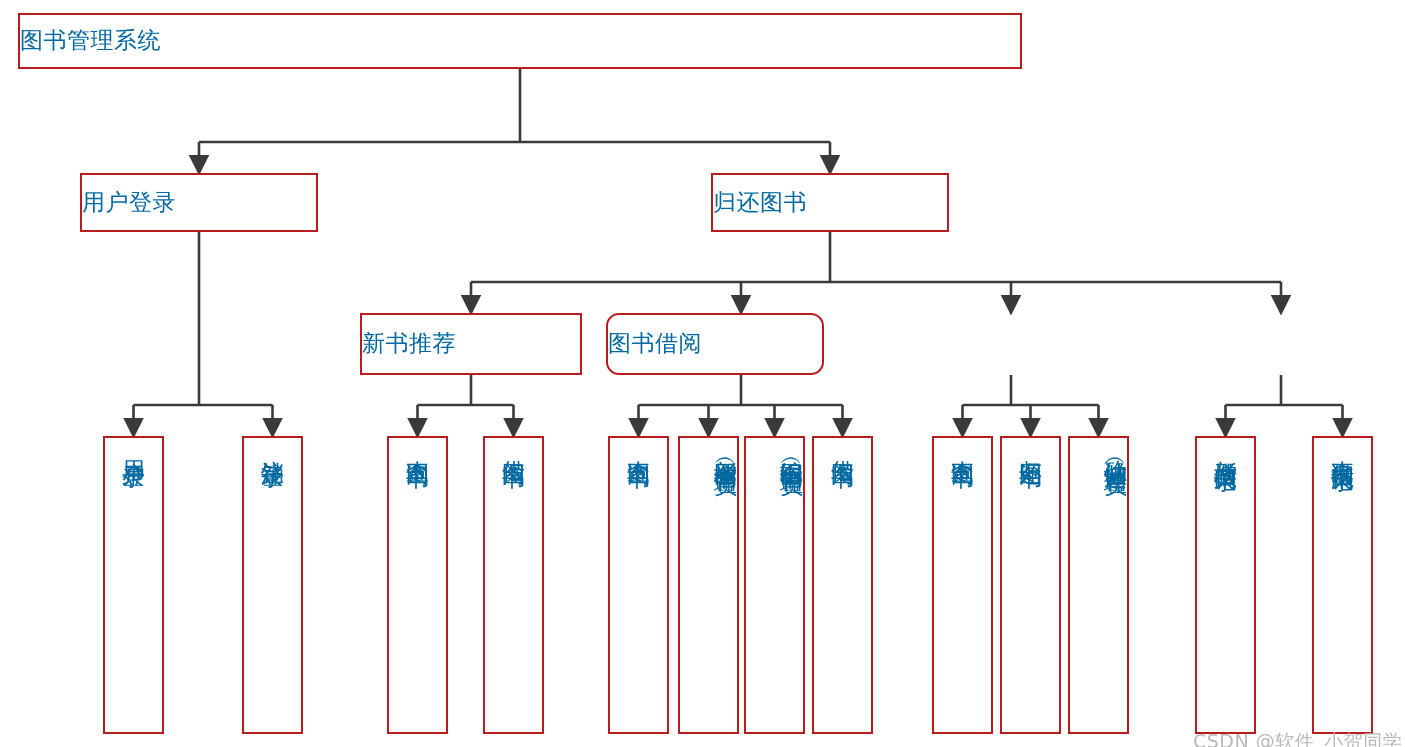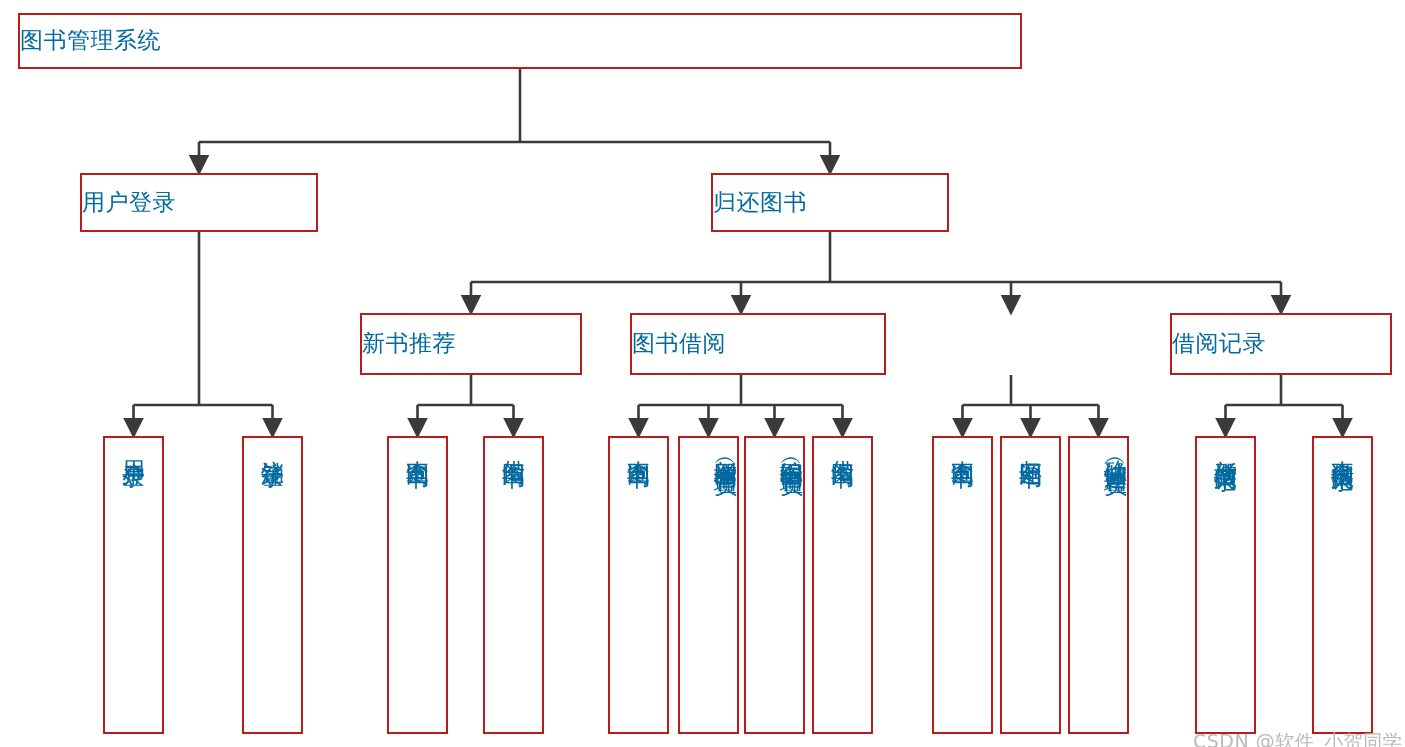--- a/index.html
+++ b/index.html
@@ -119,25 +119,22 @@
   <div class="node horizontal" style="left: 80px; top: 173px; width: 238px; height: 59px;">
     <span>用户登录</span>
   </div>
   <div class="node horizontal" style="left: 711px; top: 173px; width: 238px; height: 59px;">
     <span>归还图书</span>
   </div>
 
   <div class="node horizontal" style="left: 360px; top: 313px; width: 222px; height: 62px;">
     <span>新书推荐</span>
   </div>
-  <div class="node horizontal" style="left: 630px; top: 313px; width: 256px; height: 62px;">
+  <div class="node horizontal" style="left: 606px; top: 313px; width: 218px; height: 62px; border-radius: 13px;">
     <span>图书借阅</span>
-  </div>
-  <div class="node horizontal" style="left: 1170px; top: 313px; width: 222px; height: 62px;">
-    <span>借阅记录</span>
   </div>
 
   <div class="node vertical" style="left: 103px; top: 436px; width: 61px; height: 298px;">
     <span class="vtext">用户登录</span>
   </div>
   <div class="node vertical" style="left: 242px; top: 436px; width: 61px; height: 298px;">
     <span class="vtext">注销登录</span>
   </div>
   <div class="node vertical" style="left: 387px; top: 436px; width: 61px; height: 298px;">
     <span class="vtext">查询图书</span>

